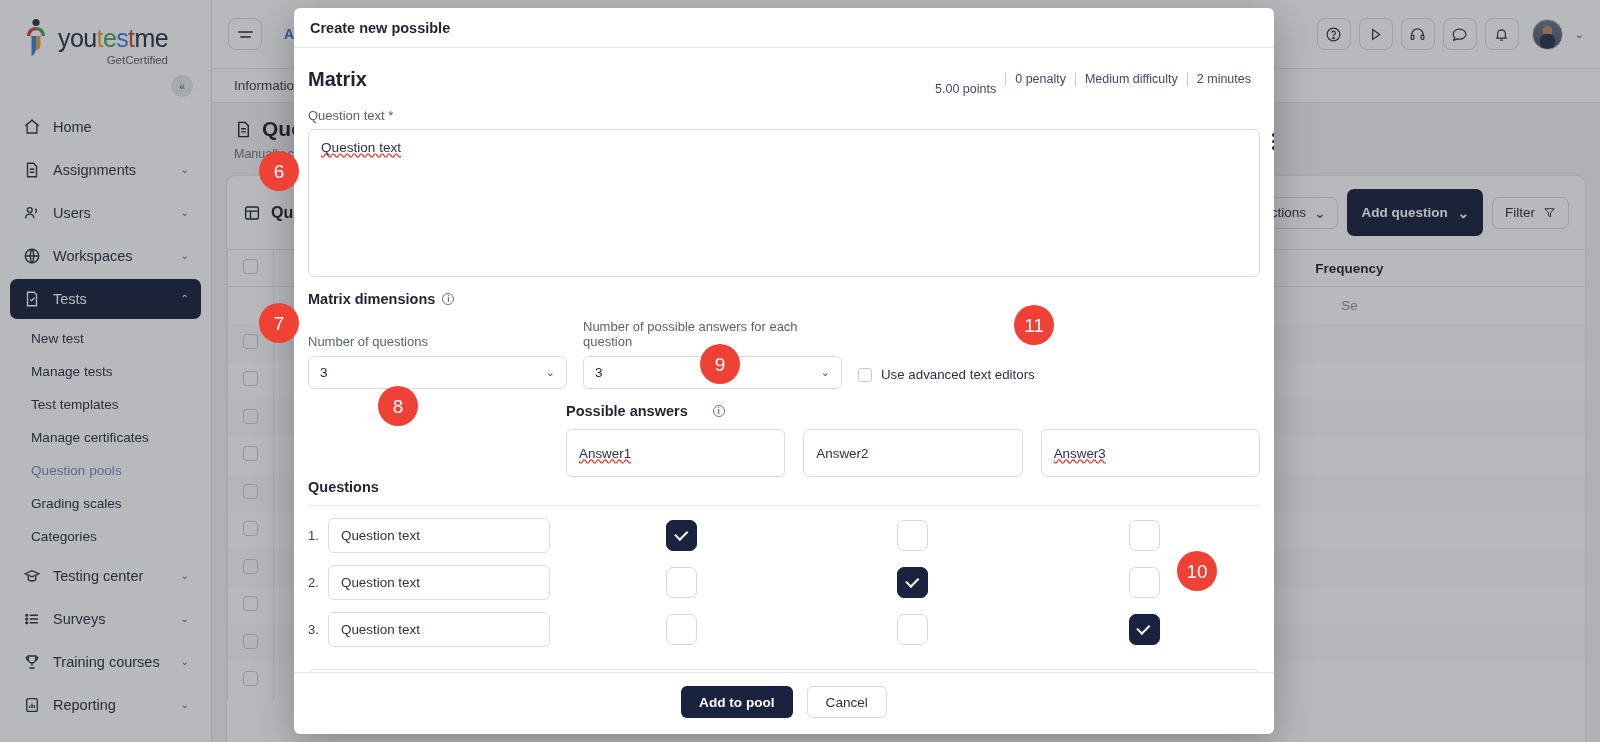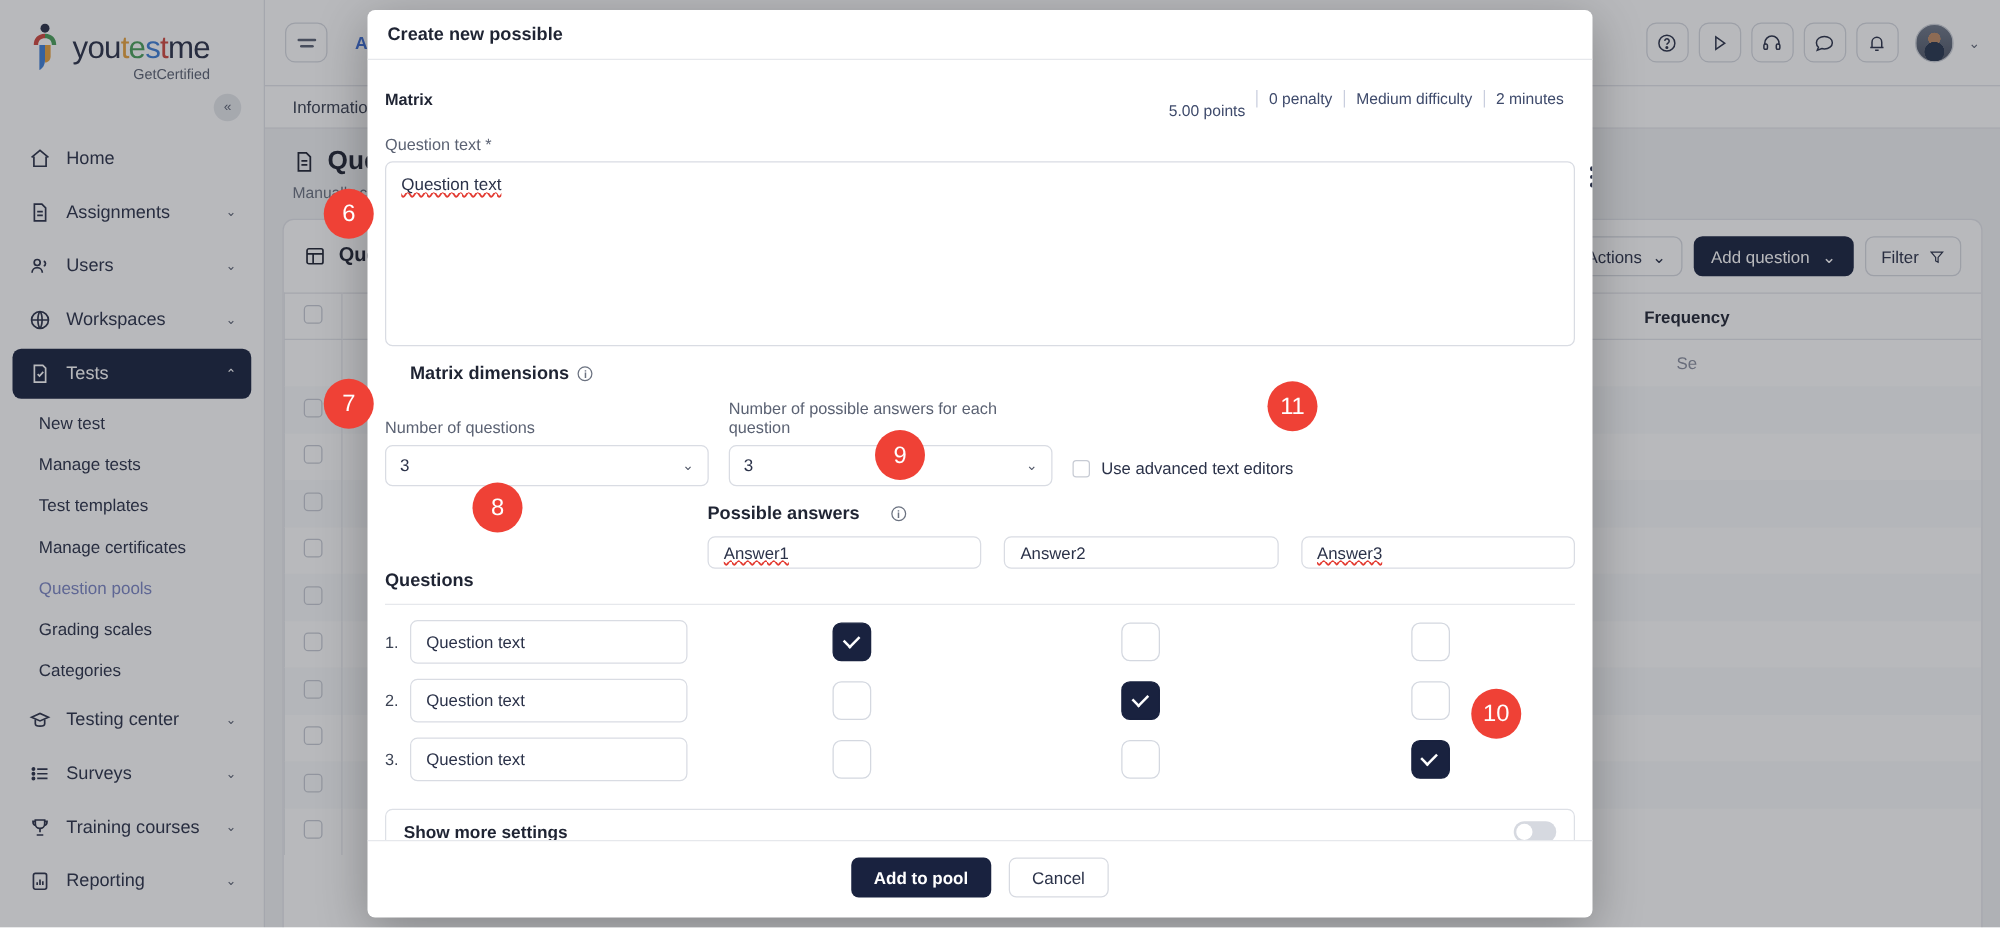--- a/index.html
+++ b/index.html
@@ -92,22 +92,22 @@
   }
   .panel-head { display:flex; align-items:center; padding:13px 16px; gap:10px; }
   .panel-head .ph-ico { width:18px;height:18px; }
   .panel-head .ph-title { font-size:16px; font-weight:700; color:#1f2433; }
   .panel-actions { margin-left:auto; display:flex; align-items:center; gap:9px; }
   .btn-outline {
     height:32px;border:1px solid #d7dae1;border-radius:7px;background:#fff;color:#2b3249;
     display:flex;align-items:center;gap:8px;padding:0 12px;font-size:13.5px;cursor:pointer;white-space:nowrap;
   }
   .btn-primary {
-    height:32px;border-radius:7px;background:#19223f;color:#fff;
-    display:flex;align-items:center;gap:10px;padding:0 14px;font-size:13.5px;font-weight:400;cursor:pointer;white-space:nowrap;
+    height:47px;border-radius:7px;background:#19223f;color:#fff;
+    display:flex;align-items:center;gap:10px;padding:0 14px;font-size:13.5px;font-weight:700;cursor:pointer;white-space:nowrap;
   }
   table.qtable { width:100%; border-collapse:collapse; table-layout:fixed; }
   table.qtable th {
     font-size:13.5px;color:#1f2433;font-weight:700;padding:9px 6px;border-top:1px solid #e3e5ea;border-bottom:1px solid #e3e5ea;
     border-left:1px solid #e8eaee; text-align:center;
   }
   table.qtable td {
     font-size:13.5px;color:#6b7280;padding:9px 6px;text-align:center;border-left:1px solid #e8eaee;height:37.5px;
   }
   table.qtable tr.filter-row td { color:#8b90a0; }
@@ -122,38 +122,38 @@
     box-shadow:0 10px 40px rgba(0,0,0,.28);
     display:flex; flex-direction:column; overflow:hidden;
   }
   .modal-title {
     padding:12px 16px 11px 16px; font-size:14.5px; font-weight:700; color:#1f2433;
     border-bottom:1px solid #e6e8ec;
   }
   .modal-body { flex:1; padding:14px 14px 0 14px; overflow:hidden; position:relative; }
 
   .qtype-row { display:flex; align-items:center; padding:0 0 6px 0; }
-  .qtype-name { font-size:13px; font-weight:700; color:#1f2433; }
+  .qtype-name { font-size:20px; font-weight:700; color:#1f2433; }
   .meta-row { margin-left:auto; display:flex; align-items:center; font-size:12.5px; color:#3e4a6b; }
   .meta-row span { padding:0 9px; border-left:1px solid #c9cede; }
   .meta-row span:first-child { border-left:none;margin-top:20px; }
 
   .field-label { font-size:13px; color:#5b6273; margin:6px 0 6px 0; }
   .qtext-wrap { position:relative; }
   .qtext-box {
     border:1px solid #d9dce3; border-radius:6px; height:148px; padding:10px 12px;
     font-size:13.6px; color:#2b3249; background:#fff;
   }
   .sq { text-decoration: underline wavy #e33b32; text-decoration-skip-ink:none; }
   .kebab {
     position:absolute; right:-22px; top:4px; width:16px; display:flex; flex-direction:column; gap:3px; align-items:center; cursor:pointer;
   }
   .kebab i { width:3.5px;height:3.5px;border-radius:50%;background:#2b3249;display:block; }
 
-  .section-title { font-size:14.5px; font-weight:700; color:#1f2433; display:flex; align-items:center; gap:7px;margin-left:20px; }
+  .section-title { font-size:14.5px; font-weight:700; color:#1f2433; display:flex; align-items:center; gap:7px; }
   .info-ico {
     width:12px;height:12px;border:1.3px solid #6b7280;border-radius:50%;
     font-size:8.5px;line-height:10px;text-align:center;color:#6b7280;font-weight:700;display:inline-block;
   }
   .dim-grid { display:flex; gap:16px; margin-top:12px; align-items:flex-end; }
   .dim-col { width:259px; }
   .dim-col .dl { font-size:13px;color:#5b6273;margin-bottom:7px; }
   .select {
     height:33px;border:1px solid #d9dce3;border-radius:6px;background:#fff;
     display:flex;align-items:center;padding:0 11px;font-size:13.6px;color:#2b3249;cursor:pointer;
@@ -163,21 +163,21 @@
   .adv-box { width:14px;height:14px;border:1.5px solid #c7cbd4;border-radius:3px;background:#fff; }
   .adv-lbl { font-size:13.3px; color:#2b3249; }
 
   
   .pa-head { display:flex; align-items:flex-start; margin-top:14px; }
   .pa-left { width:258px; }
   .pa-right { flex:1; }
   .pa-title { font-size:14.5px;font-weight:700;color:#1f2433;display:flex;align-items:center;gap:25px; }
   .ans-row { display:flex; gap:18px; margin-top:10px; }
   .ans-input {
-    flex:1; height:26px; border:1px solid #d9dce3; border-radius:6px; background:#fff;
+    flex:1; height:48px; border:1px solid #d9dce3; border-radius:6px; background:#fff;
     display:flex; align-items:center; padding:0 12px; font-size:13.4px; color:#2b3249;
   }
   .q-label-row { display:flex; align-items:center; margin-top:2px; }
   .hr { border-top:1px solid #e6e8ec; margin-top:10px; }
 
   .matrix-row { display:flex; align-items:center; margin-top:12px; }
   .mr-num { width:20px; font-size:13px; color:#3b4253; }
   .mr-input {
     width:222px; height:35px; border:1px solid #d9dce3; border-radius:6px; background:#fff;
     display:flex;align-items:center;padding:0 12px;font-size:13.4px;color:#2b3249;

